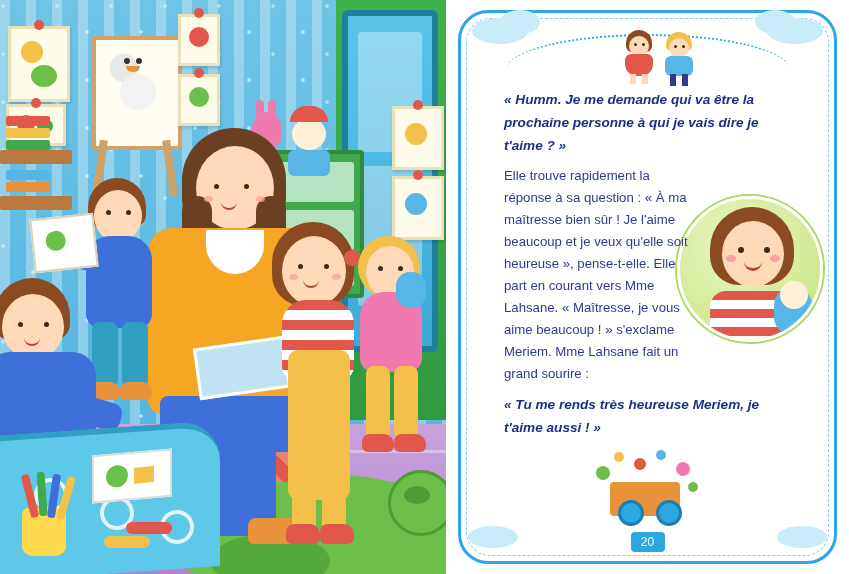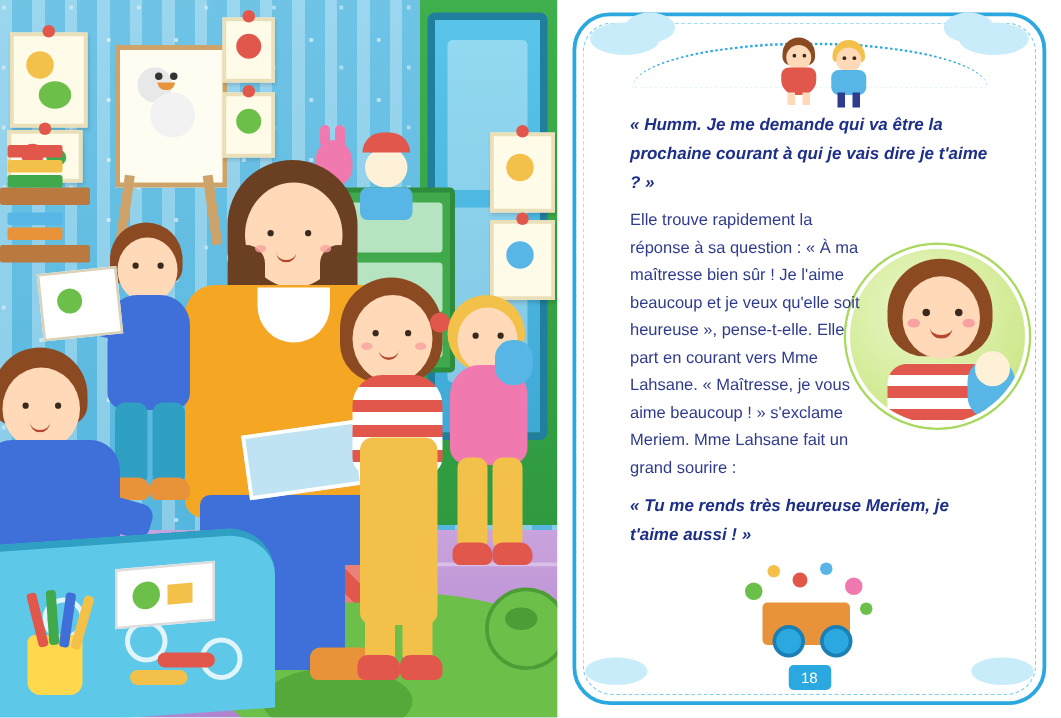--- a/index.html
+++ b/index.html
@@ -459,33 +459,33 @@
       <div style="position:absolute;left:64px;top:60px;width:18px;height:9px;border-bottom:3px solid #b5482f;border-radius:0 0 18px 18px;"></div>
       <div style="position:absolute;left:46px;top:56px;width:10px;height:7px;border-radius:50%;background:#f7a2a0;"></div>
       <div style="position:absolute;left:90px;top:56px;width:10px;height:7px;border-radius:50%;background:#f7a2a0;"></div>
       <div style="position:absolute;left:30px;top:92px;width:86px;height:54px;
         background:repeating-linear-gradient(#e2574c 0 9px, #ffffff 9px 18px);border-radius:16px 16px 0 0;"></div>
       <div style="position:absolute;left:94px;top:88px;width:38px;height:48px;border-radius:18px;background:#57b6e6;"></div>
       <div style="position:absolute;left:100px;top:82px;width:28px;height:28px;border-radius:50%;background:#fff0d8;"></div>
     </div>
 
     <div class="text-col">
-      <p class="para italic-bold">« Humm. Je me demande qui va être la prochaine courant à qui je vais dire je t'aime ? »</p>
+      <p class="para italic-bold">« Humm. Je me demande qui va être la prochaine personne à qui je vais dire je t'aime ? »</p>
       <p class="para narrow">Elle trouve rapidement la réponse à sa question : « À ma maîtresse bien sûr ! Je l'aime beaucoup et je veux qu'elle soit heureuse », pense-t-elle. Elle part en courant vers Mme Lahsane. « Maîtresse, je vous aime beaucoup ! » s'exclame Meriem. Mme Lahsane fait un grand sourire :</p>
       <p class="para italic-bold">« Tu me rends très heureuse Meriem, je t'aime aussi ! »</p>
     </div>
 
     <div class="footer-art">
       <div class="confetti" style="left:8px;top:18px;width:14px;height:14px;background:#6cc04a;"></div>
       <div class="confetti" style="left:26px;top:4px;width:10px;height:10px;background:#f3c04a;"></div>
       <div class="confetti" style="left:46px;top:10px;width:12px;height:12px;background:#e2574c;"></div>
       <div class="confetti" style="left:68px;top:2px;width:10px;height:10px;background:#57b6e6;"></div>
       <div class="confetti" style="left:88px;top:14px;width:14px;height:14px;background:#f07ab0;"></div>
       <div class="confetti" style="left:100px;top:34px;width:10px;height:10px;background:#6cc04a;"></div>
       <div class="cart"></div>
       <div class="wheel" style="left:30px;"></div>
       <div class="wheel" style="left:68px;"></div>
     </div>
 
-    <div class="page-number">18</div>
+    <div class="page-number">20</div>
 
   </div>
 </div>
 
 </body></html>

